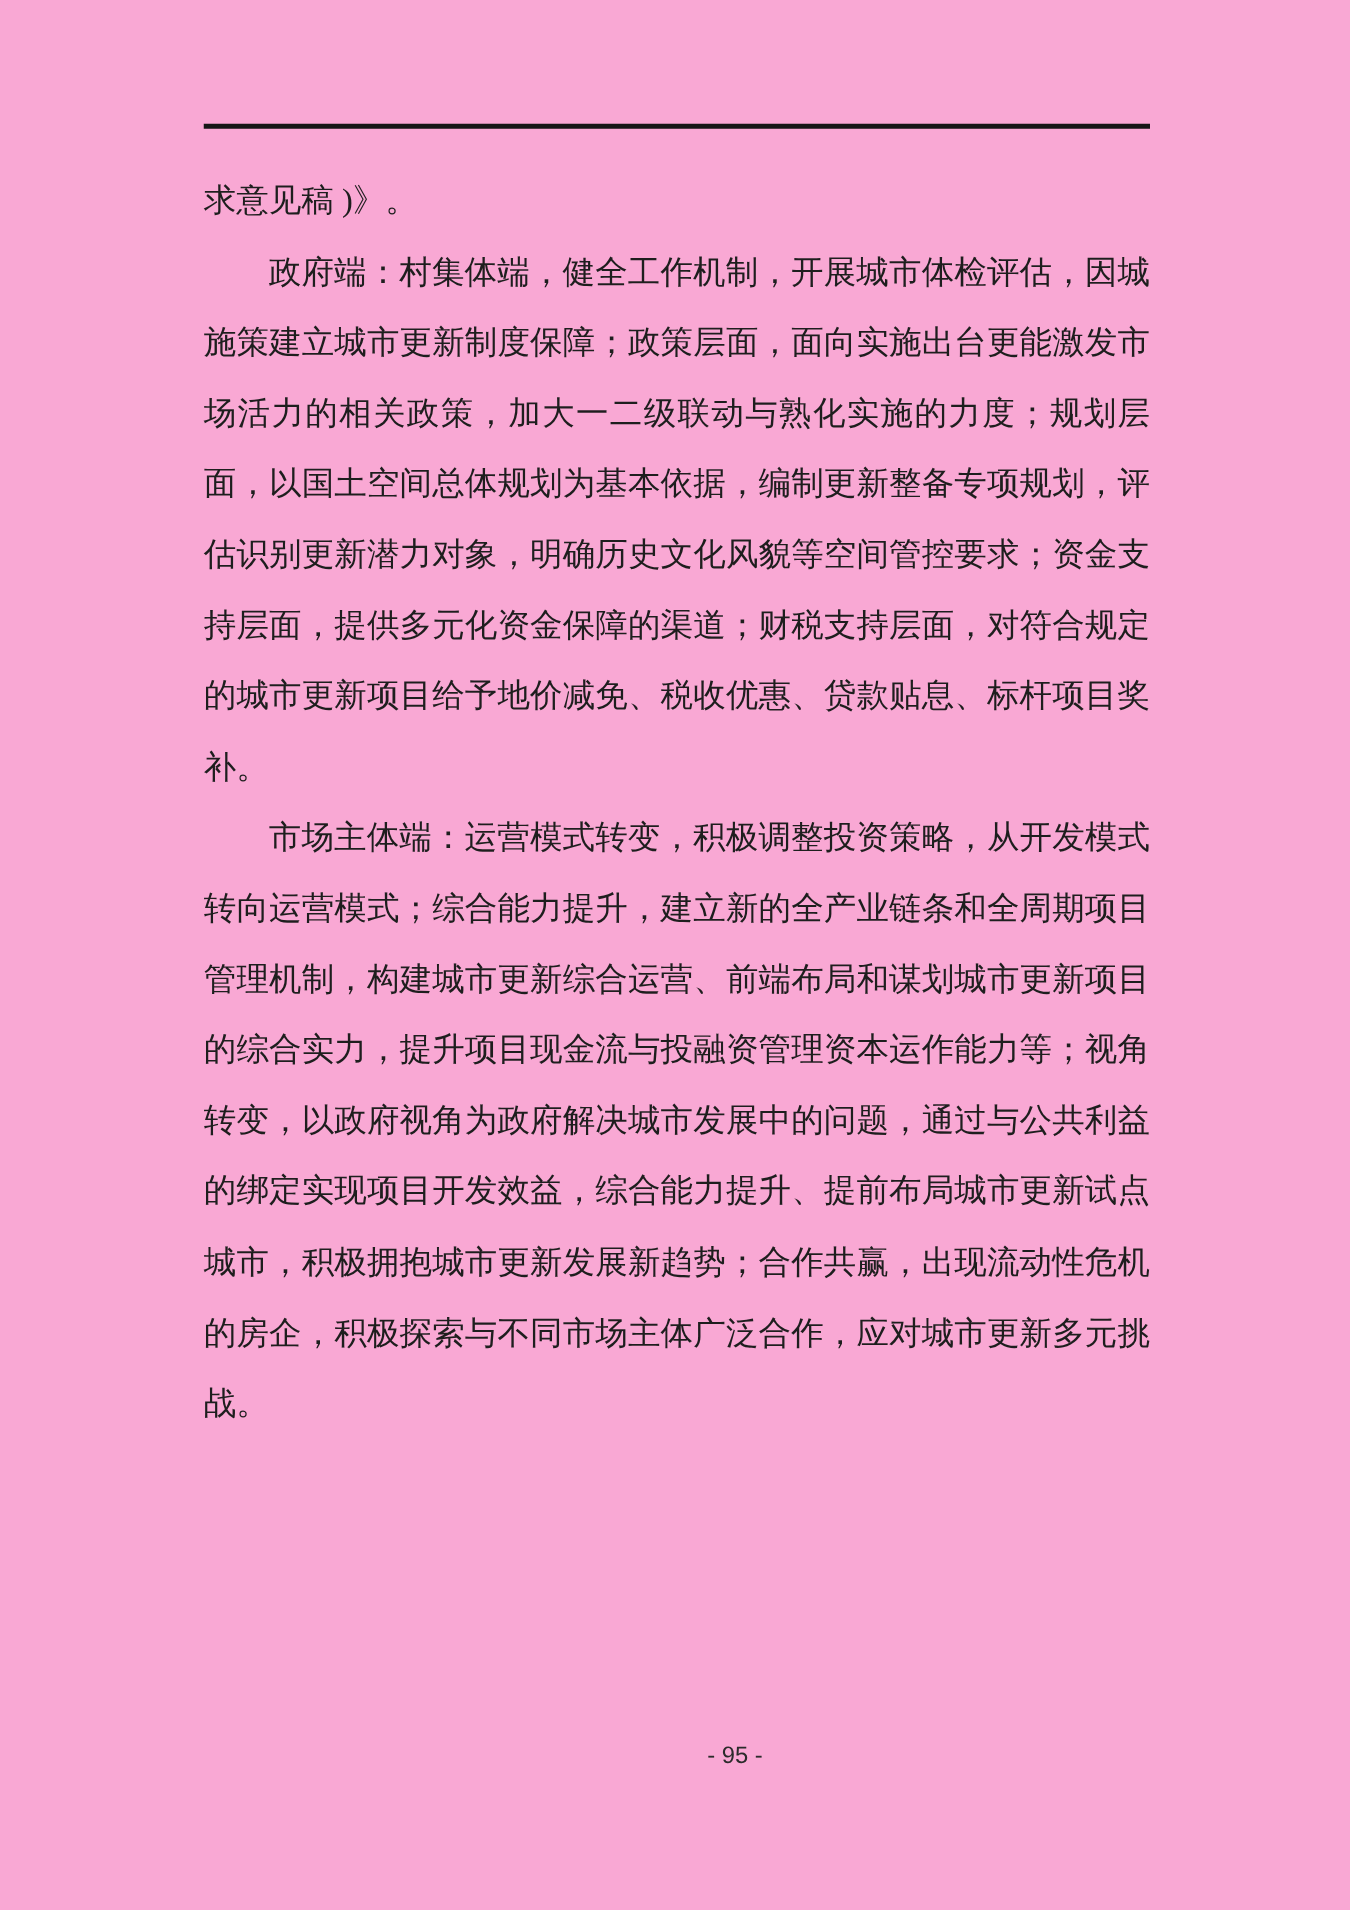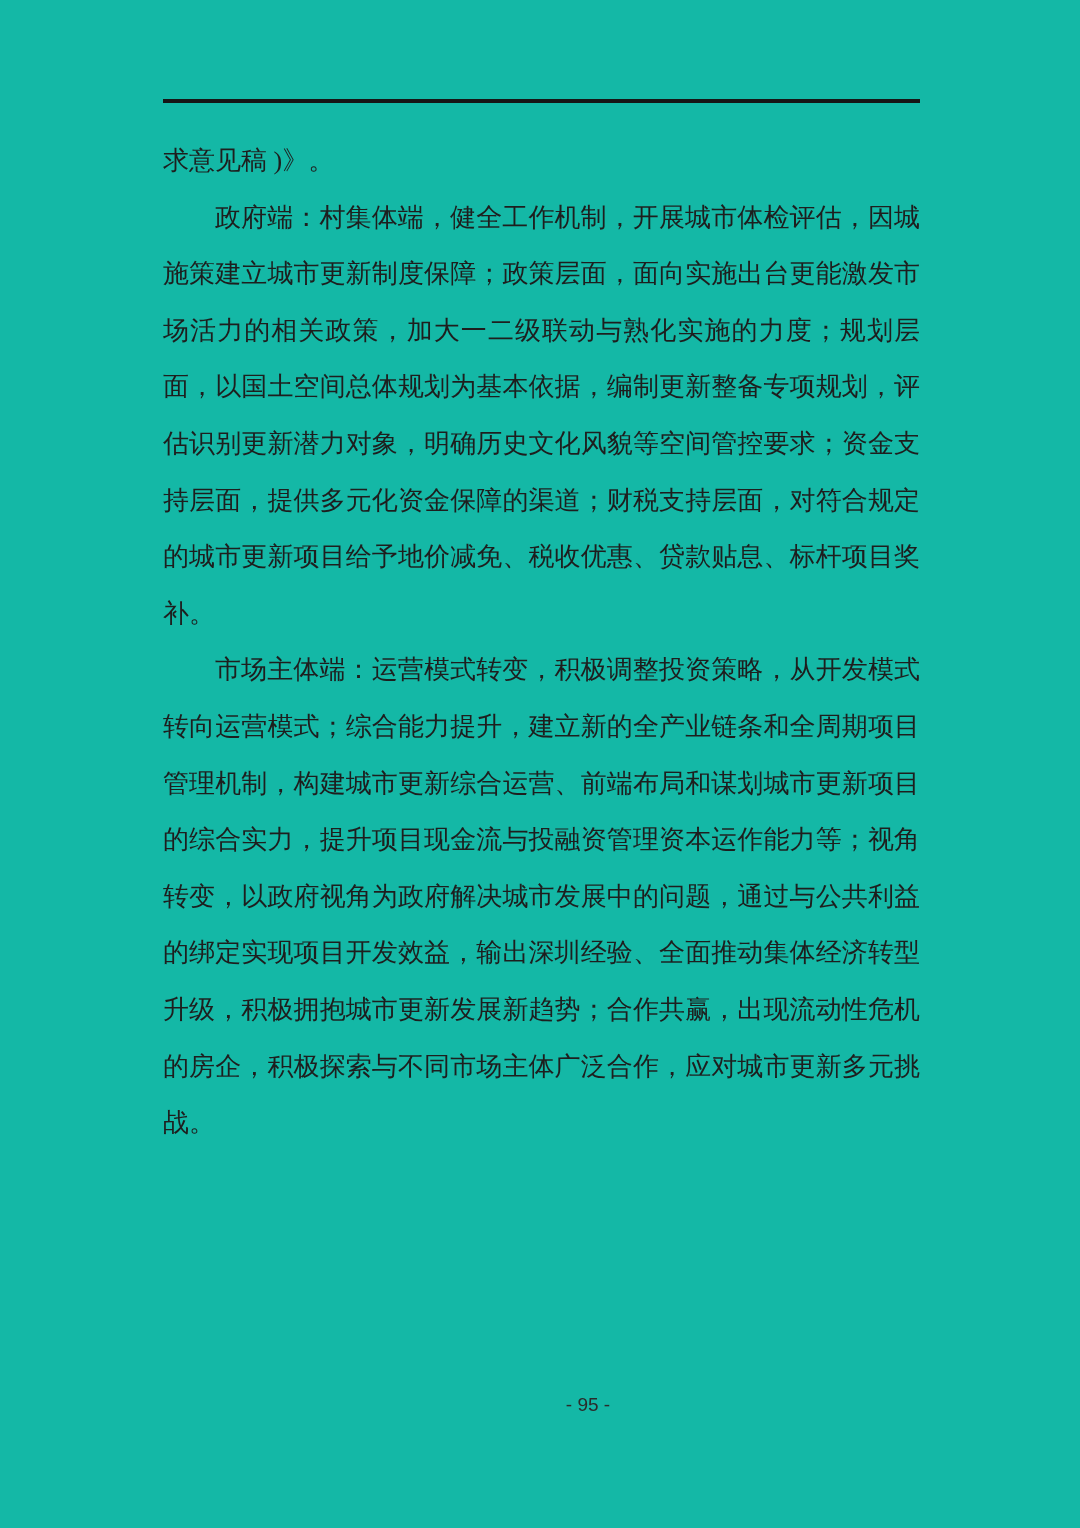--- a/index.html
+++ b/index.html
@@ -10,21 +10,21 @@
     width: 1080px;
     height: 1528px;
     background: #ffffff;
     position: relative;
     overflow: hidden;
     font-family: "Liberation Serif", "DejaVu Serif", serif;
   }
   .page {
     position: absolute;
     inset: 0;
-    background: #14b8a6;
+    background: #f9a8d4;
   }
   .header-rule {
     position: absolute;
     left: 163px;
     top: 99px;
     width: 757px;
     height: 4px;
     background: #161616;
   }
   .doc-body {
@@ -61,18 +61,18 @@
 </head>
 <body>
 
 <div class="page">
 
   <div class="header-rule"></div>
 
   <div class="doc-body">
     <p class="first">求意见稿 )》。</p>
     <p>政府端：村集体端，健全工作机制，开展城市体检评估，因城施策建立城市更新制度保障；政策层面，面向实施出台更能激发市场活力的相关政策，加大一二级联动与熟化实施的力度；规划层面，以国土空间总体规划为基本依据，编制更新整备专项规划，评估识别更新潜力对象，明确历史文化风貌等空间管控要求；资金支持层面，提供多元化资金保障的渠道；财税支持层面，对符合规定的城市更新项目给予地价减免、税收优惠、贷款贴息、标杆项目奖补。</p>
-    <p>市场主体端：运营模式转变，积极调整投资策略，从开发模式转向运营模式；综合能力提升，建立新的全产业链条和全周期项目管理机制，构建城市更新综合运营、前端布局和谋划城市更新项目的综合实力，提升项目现金流与投融资管理资本运作能力等；视角转变，以政府视角为政府解决城市发展中的问题，通过与公共利益的绑定实现项目开发效益，输出深圳经验、全面推动集体经济转型升级，积极拥抱城市更新发展新趋势；合作共赢，出现流动性危机的房企，积极探索与不同市场主体广泛合作，应对城市更新多元挑战。</p>
+    <p>市场主体端：运营模式转变，积极调整投资策略，从开发模式转向运营模式；综合能力提升，建立新的全产业链条和全周期项目管理机制，构建城市更新综合运营、前端布局和谋划城市更新项目的综合实力，提升项目现金流与投融资管理资本运作能力等；视角转变，以政府视角为政府解决城市发展中的问题，通过与公共利益的绑定实现项目开发效益，综合能力提升、提前布局城市更新试点城市，积极拥抱城市更新发展新趋势；合作共赢，出现流动性危机的房企，积极探索与不同市场主体广泛合作，应对城市更新多元挑战。</p>
   </div>
 
   <div class="page-number">- 95 -</div>
 
 </div>
 
 </body></html>

